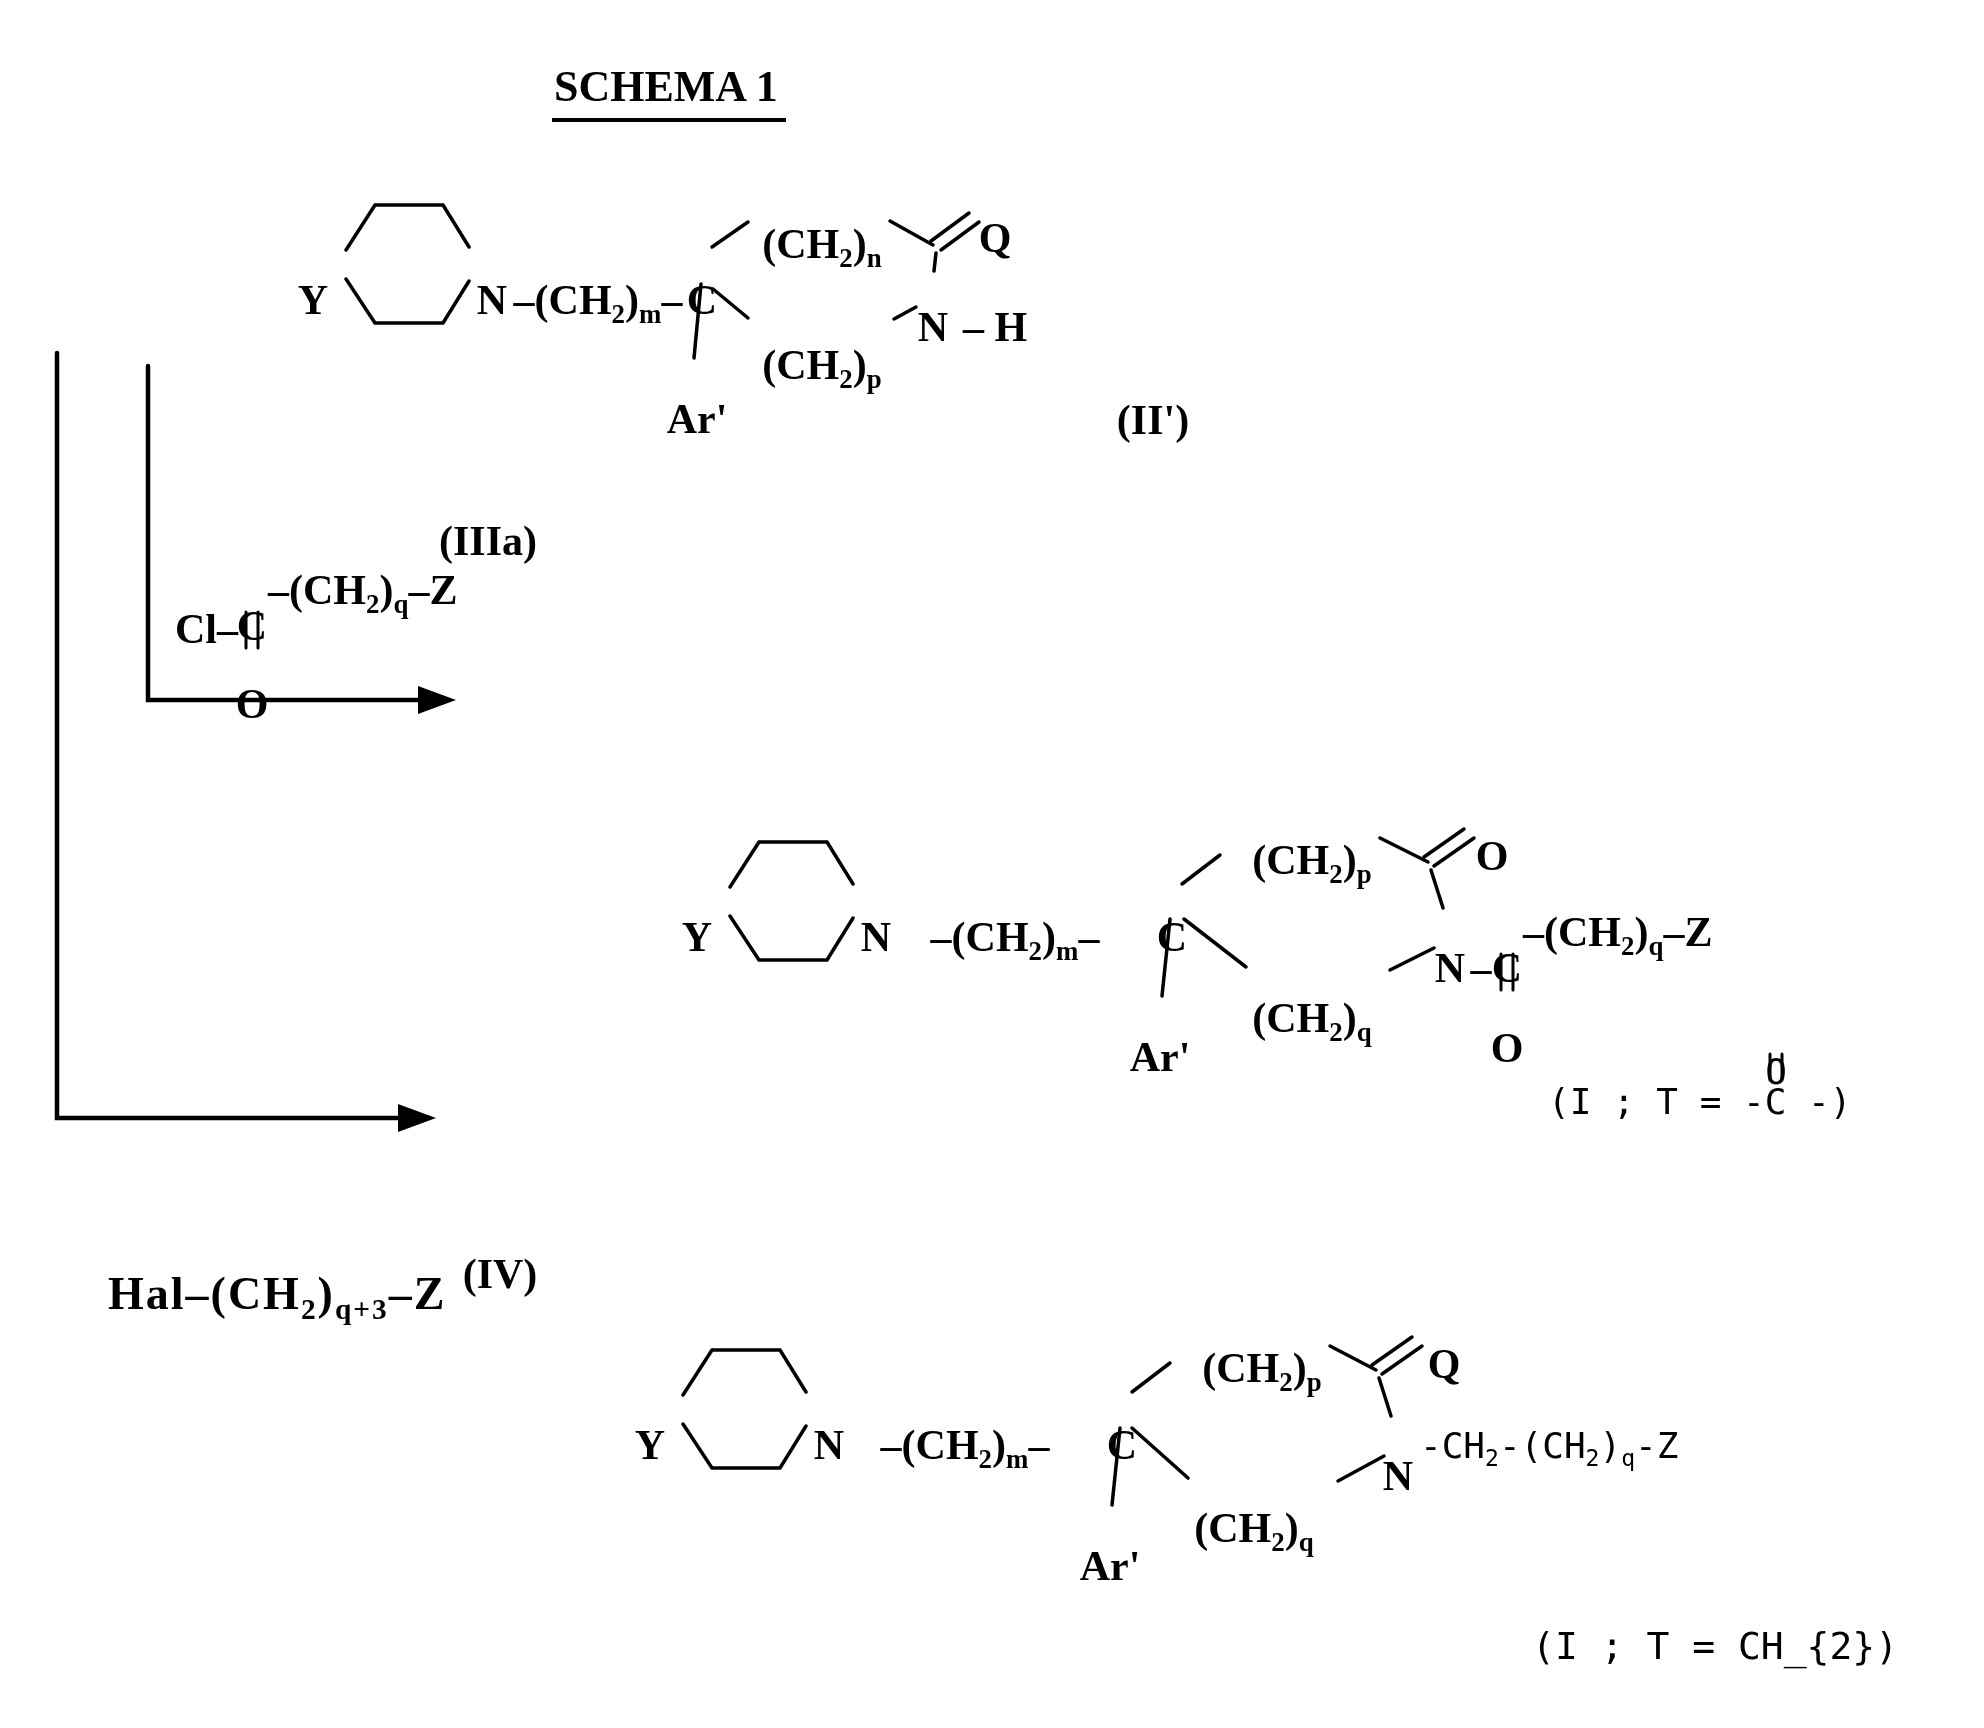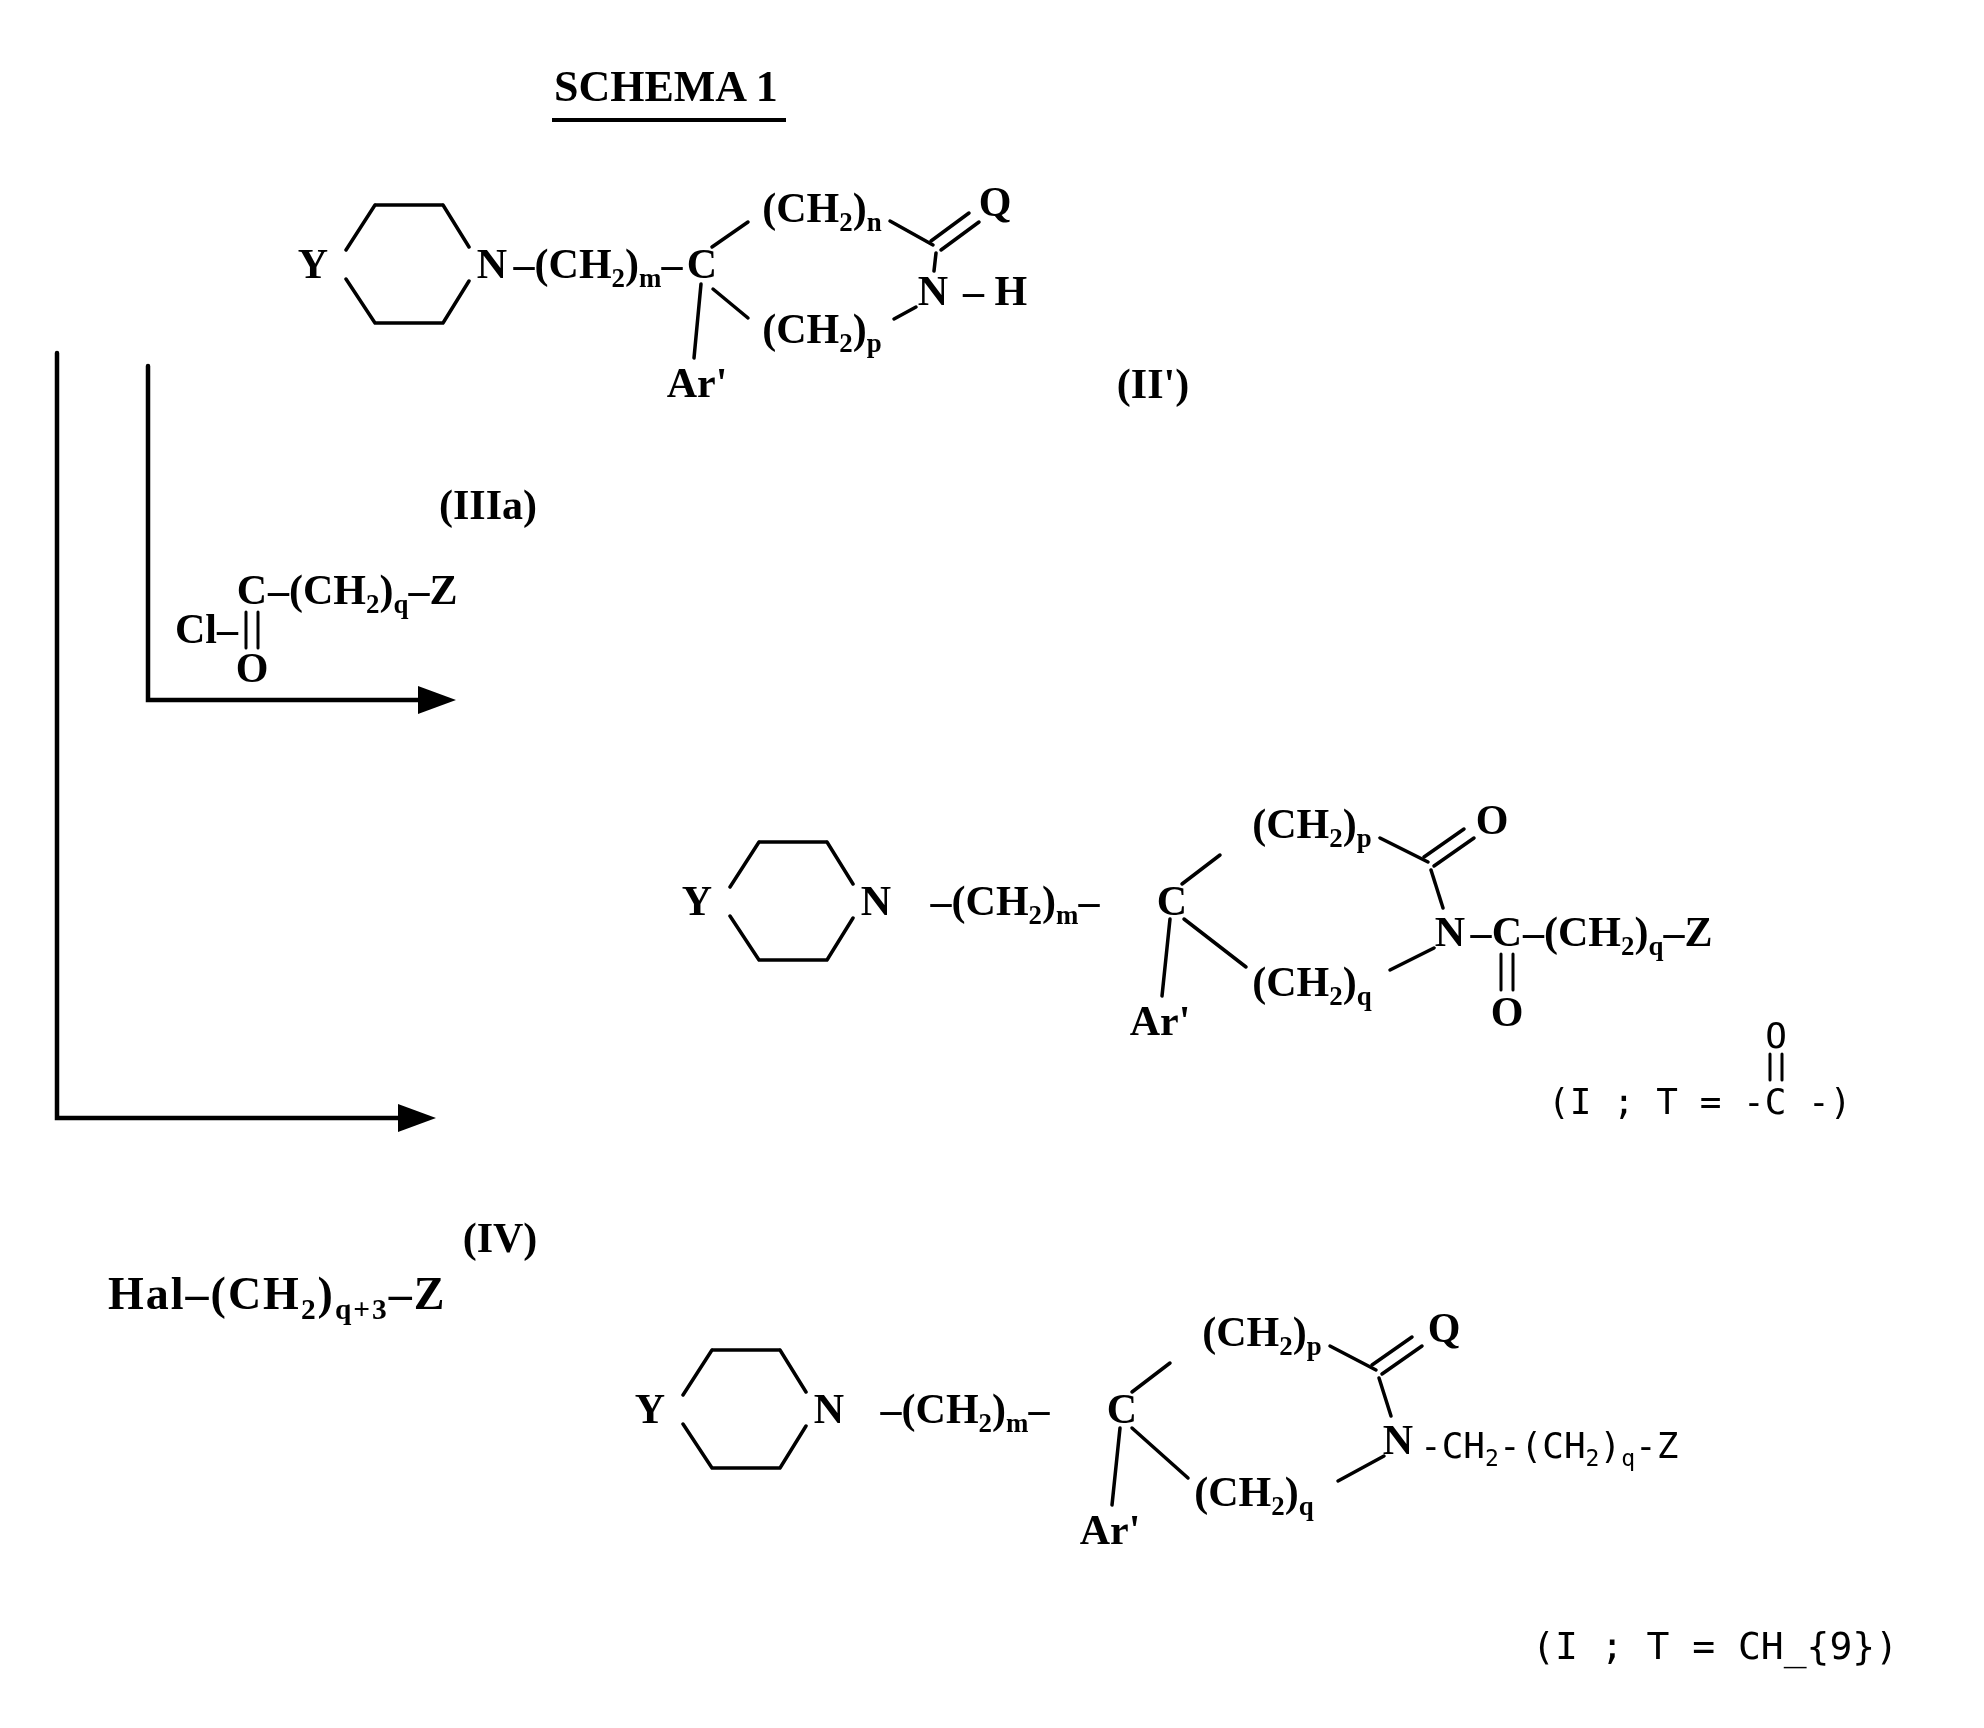--- a/index.html
+++ b/index.html
@@ -8,21 +8,21 @@
     position:relative; width:1984px; height:1728px;
     background:#ffffff; color:#000; overflow:hidden;
     font-family:"Liberation Serif", serif;
   }
   .bonds { position:absolute; left:0; top:0; }
   .t, .tl {
     position:absolute; white-space:nowrap; color:#000;
     font-family:"Liberation Serif", serif; font-weight:700; font-size:42px;
     line-height:1;
   }
-  .t  { transform:translate(-50%,-50%); }
+  .t  { transform:translate(-50%,-50%);margin-top:36px; }
   .tl { transform:translateY(-50%); }
   .mono {
     font-family:"DejaVu Sans Mono", monospace;
     font-weight:400; font-size:36px;
   }
   .mono-lg { font-size:38px; }
   .big { font-size:46px; letter-spacing:2px; }
   sub { font-size:64%; line-height:0; }
   .title {
     position:absolute; left:552px; top:40px;
@@ -134,15 +134,15 @@
   <div class="t" style="left:650px; top:1409px;">Y</div>
   <div class="t" style="left:829px; top:1409px;">N</div>
   <div class="t" style="left:965px; top:1409px;">–(CH<sub>2</sub>)<sub>m</sub>–</div>
   <div class="t" style="left:1122px; top:1409px;">C</div>
   <div class="t" style="left:1262px; top:1332px;">(CH<sub>2</sub>)<sub>p</sub></div>
   <div class="t" style="left:1444px; top:1328px;">Q</div>
   <div class="t" style="left:1398px; top:1440px;">N</div>
   <div class="tl mono" style="left:1420px; top:1446px;">-CH<sub>2</sub>-(CH<sub>2</sub>)<sub>q</sub>-Z</div>
   <div class="t" style="left:1254px; top:1492px;">(CH<sub>2</sub>)<sub>q</sub></div>
   <div class="t" style="left:1110px; top:1530px;">Ar'</div>
-  <div class="tl mono mono-lg" style="left:1532px; top:1646px;">(I ; T = CH_{9})</div>
+  <div class="tl mono mono-lg" style="left:1532px; top:1646px;">(I ; T = CH_{2})</div>
 
 </div>
 
 </body></html>

